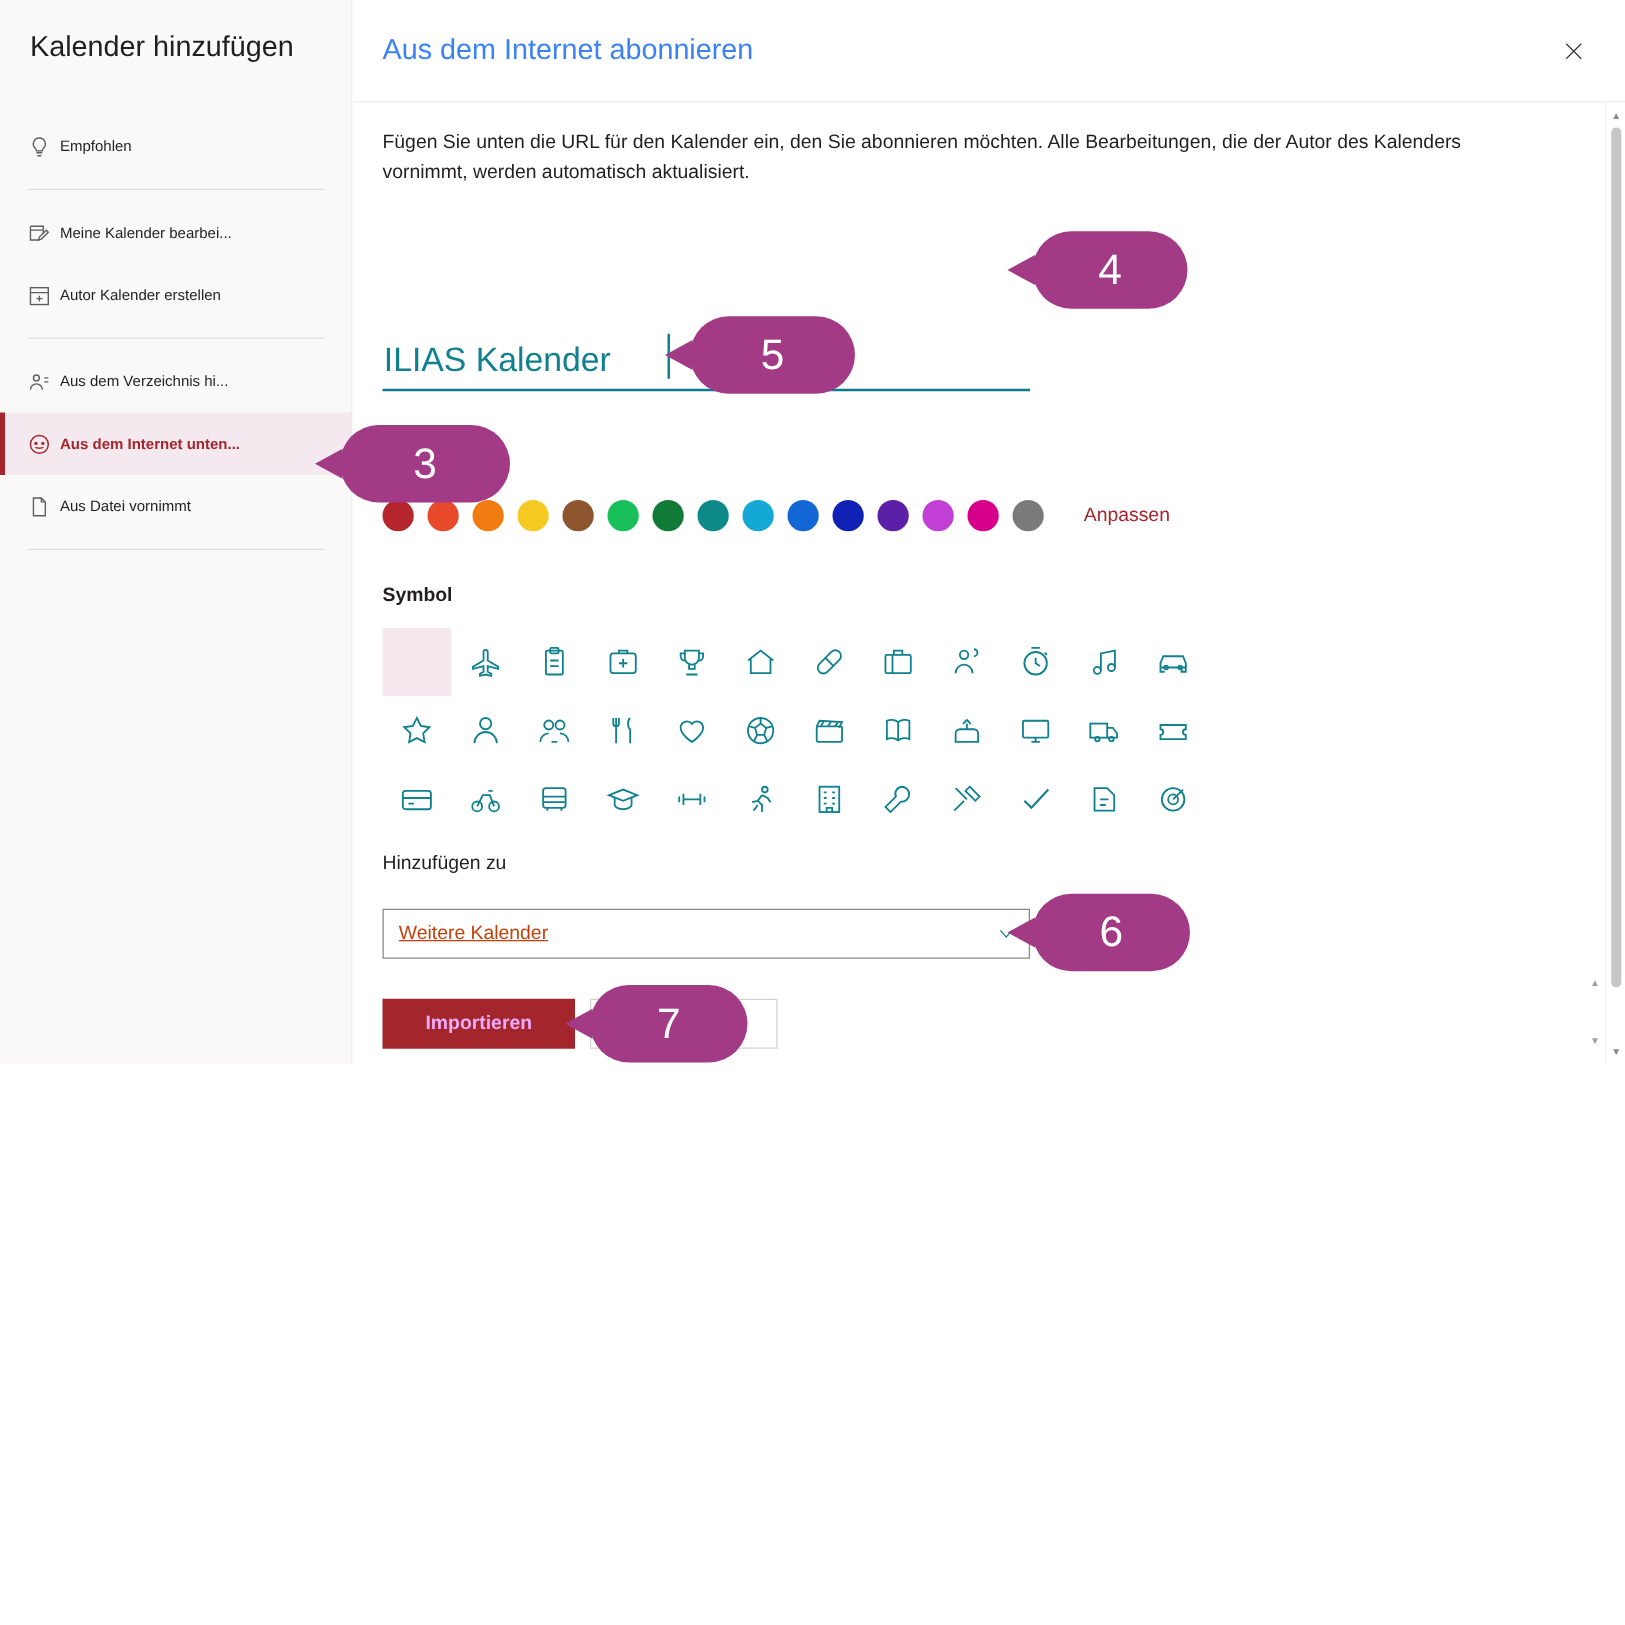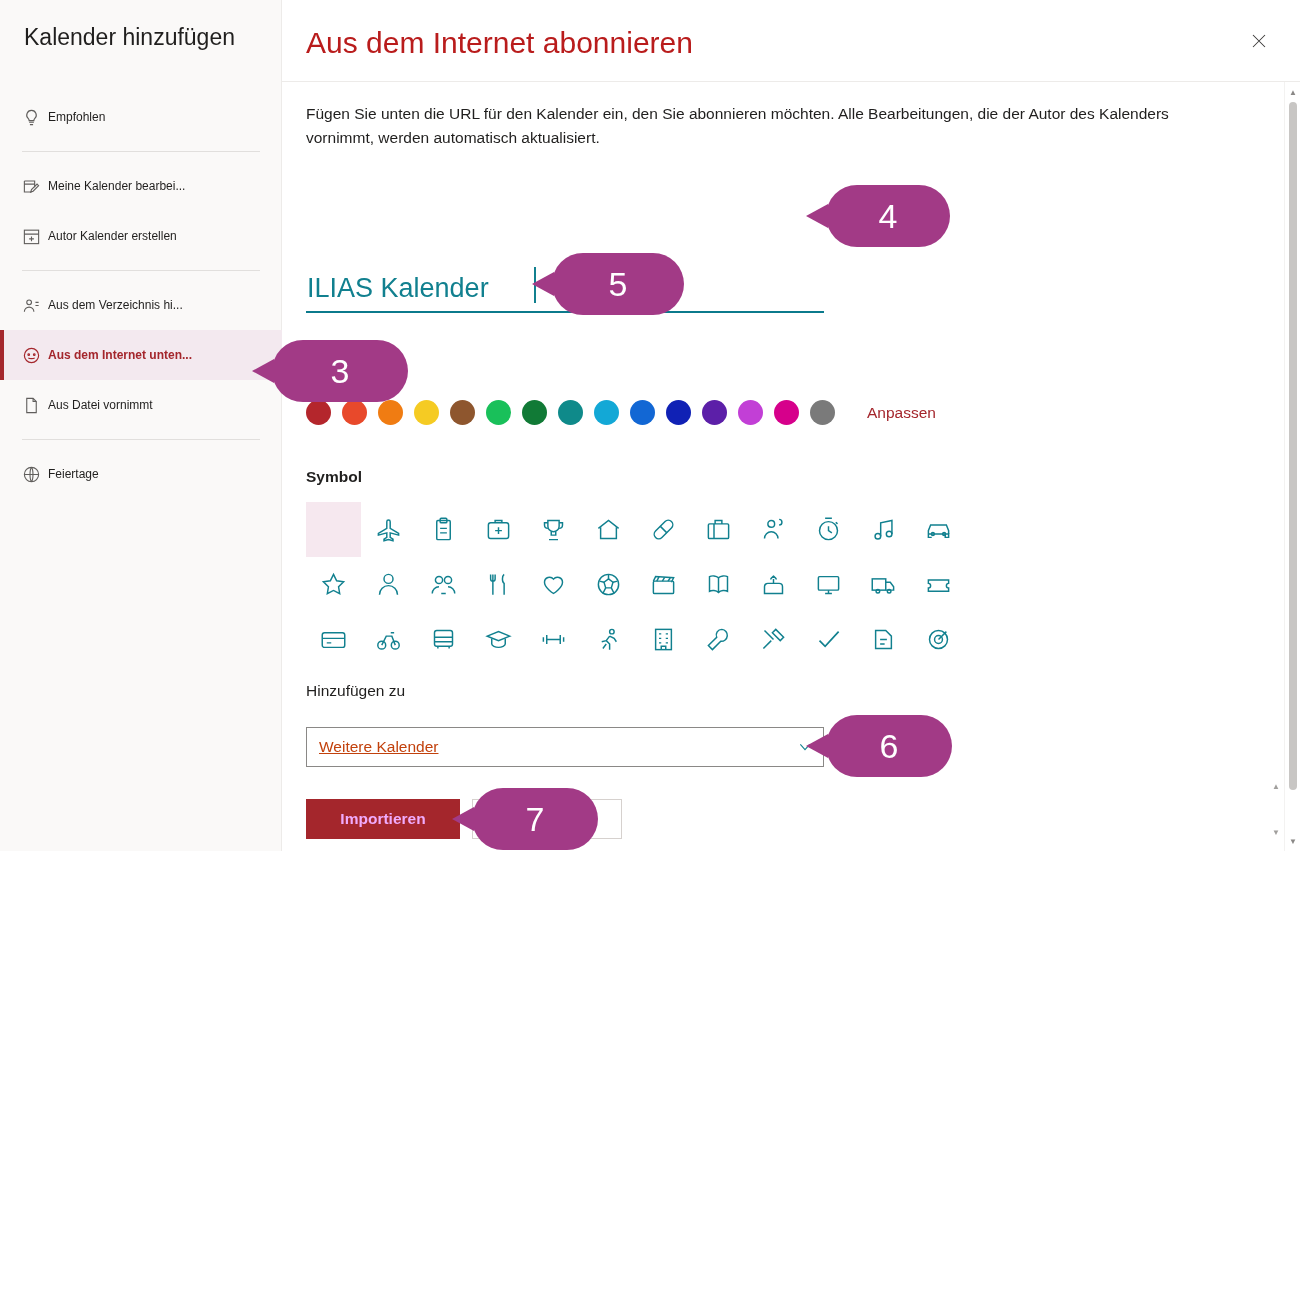--- a/index.html
+++ b/index.html
@@ -102,22 +102,22 @@
     position: absolute;
     left: 0; top: 0;
     width: 1018px; height: 82px;
     border-bottom: 1px solid #edebe9;
     box-sizing: border-box;
   }
   .main-title {
     position: absolute;
     left: 24px;
     top: 26px;
-    font-size: 30px;
-    color: #b91c1c;
+    font-size: 23px;
+    color: #3b82f6;
   }
   .close-btn {
     position: absolute;
     right: 22px;
     top: 22px;
     width: 38px;
     height: 38px;
     display: flex;
     align-items: center;
     justify-content: center;
@@ -444,29 +444,20 @@
           <svg width="19" height="19" viewBox="0 0 24 24" fill="none" stroke="currentColor" stroke-width="1.4">
             <path d="M14 3H6v18h12V7l-4-4z"></path>
               <path d="M14 3v4h4"></path>
           </svg>
         </span>
         <span class="lbl">Aus Datei vornimmt</span>
       </div>
 
       <div class="sep"></div>
 
-      <div class="side-item">
-        <span class="ico">
-          <svg width="19" height="19" viewBox="0 0 24 24" fill="none" stroke="currentColor" stroke-width="1.4">
-            <circle cx="12" cy="12" r="9"></circle>
-              <path d="M3 12h18M12 3c2.5 3 2.5 15 0 18M12 3c-2.5 3-2.5 15 0 18"></path>
-          </svg>
-        </span>
-        <span class="lbl">Feiertage</span>
-      </div>
 
     </div>
   </div>
 
   <div class="main">
 
     <div class="main-header">
       <div class="main-title">Aus dem Internet abonnieren</div>
       <div class="close-btn">
         <svg width="18" height="18" viewBox="0 0 24 24" fill="none" stroke="currentColor" stroke-width="1.4">

